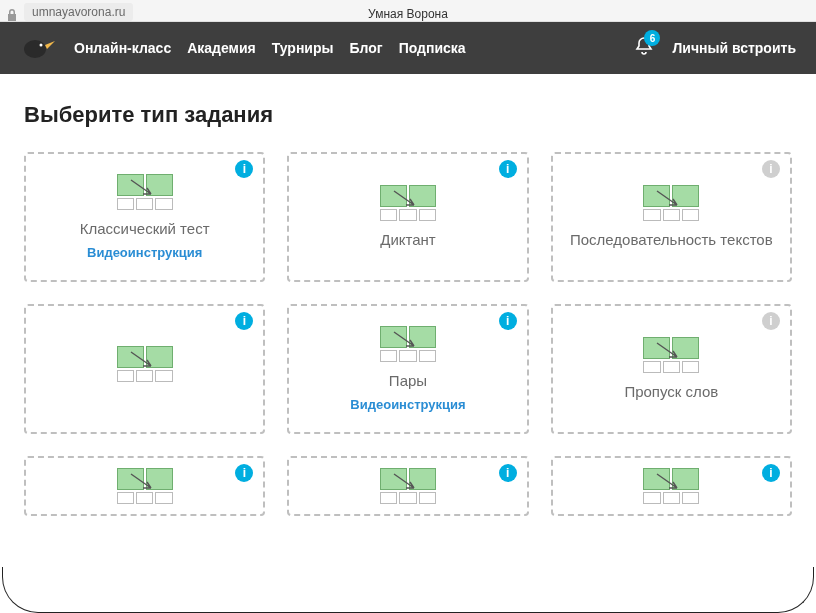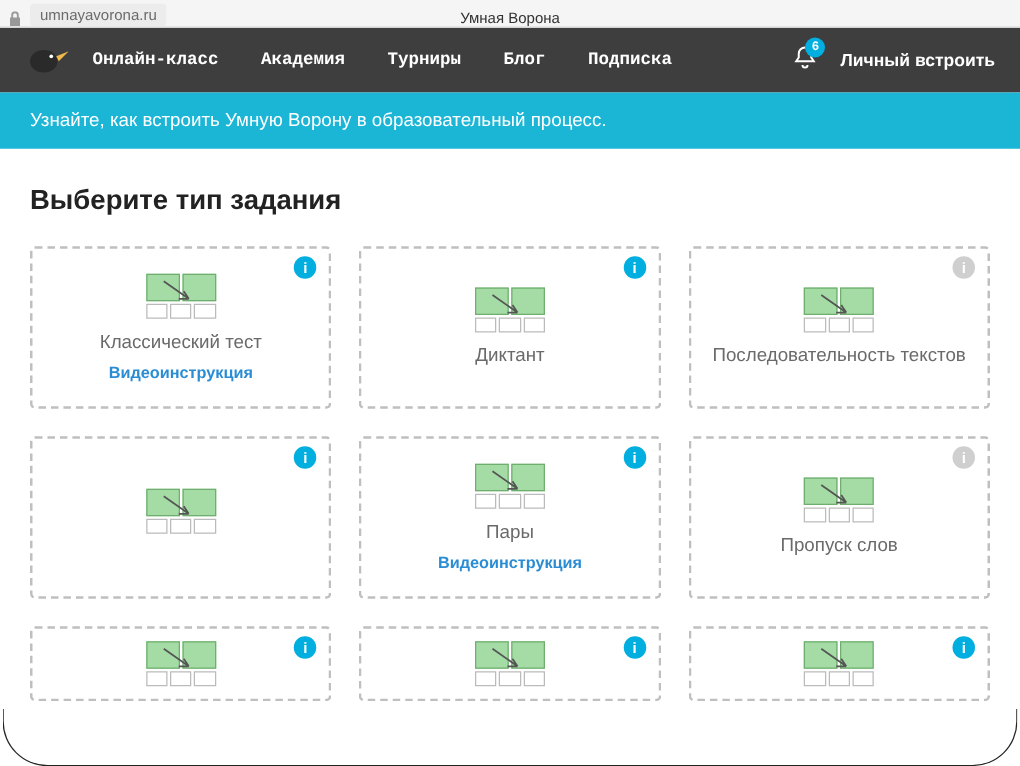--- a/index.html
+++ b/index.html
@@ -51,23 +51,22 @@
   .logo {
     width: 36px;
     height: 28px;
     margin-right: 18px;
     display: flex;
     align-items: center;
     justify-content: center;
   }
   .nav-links {
     display: flex;
-    gap: 34px;
+    gap: 16px;
     flex: 1;
-    font-family: Liberation Mono, monospace;
   }
   .nav-link {
     color: #fff;
     font-size: 14px;
     font-weight: 600;
     cursor: pointer;
   }
   .nav-right {
     display: flex;
     align-items: center;
@@ -256,23 +255,20 @@
       <div class="bell-wrap">
         <svg width="20" height="20" viewBox="0 0 20 20">
           <path fill="none" stroke="#fff" stroke-width="1.6" d="M10 2a5 5 0 0 0-5 5v3l-2 3h14l-2-3V7a5 5 0 0 0-5-5zM8 16a2 2 0 0 0 4 0"></path>
         </svg>
         <div class="bell-badge">6</div>
       </div>
       <span class="account-link">Личный встроить</span>
     </div>
   </div>
 
-  <div class="banner">
-    <span>Узнайте, как встроить Умную Ворону в образовательный процесс.</span>
-  </div>
 
   <div class="content">
     <h1 class="heading">Выберите тип задания</h1>
 
     <div class="grid" id="grid">
         <div class="card">
           <div class="info-btn">i</div>
   <div class="thumb">
     <div class="top-row">
               <div class="sq"></div>

